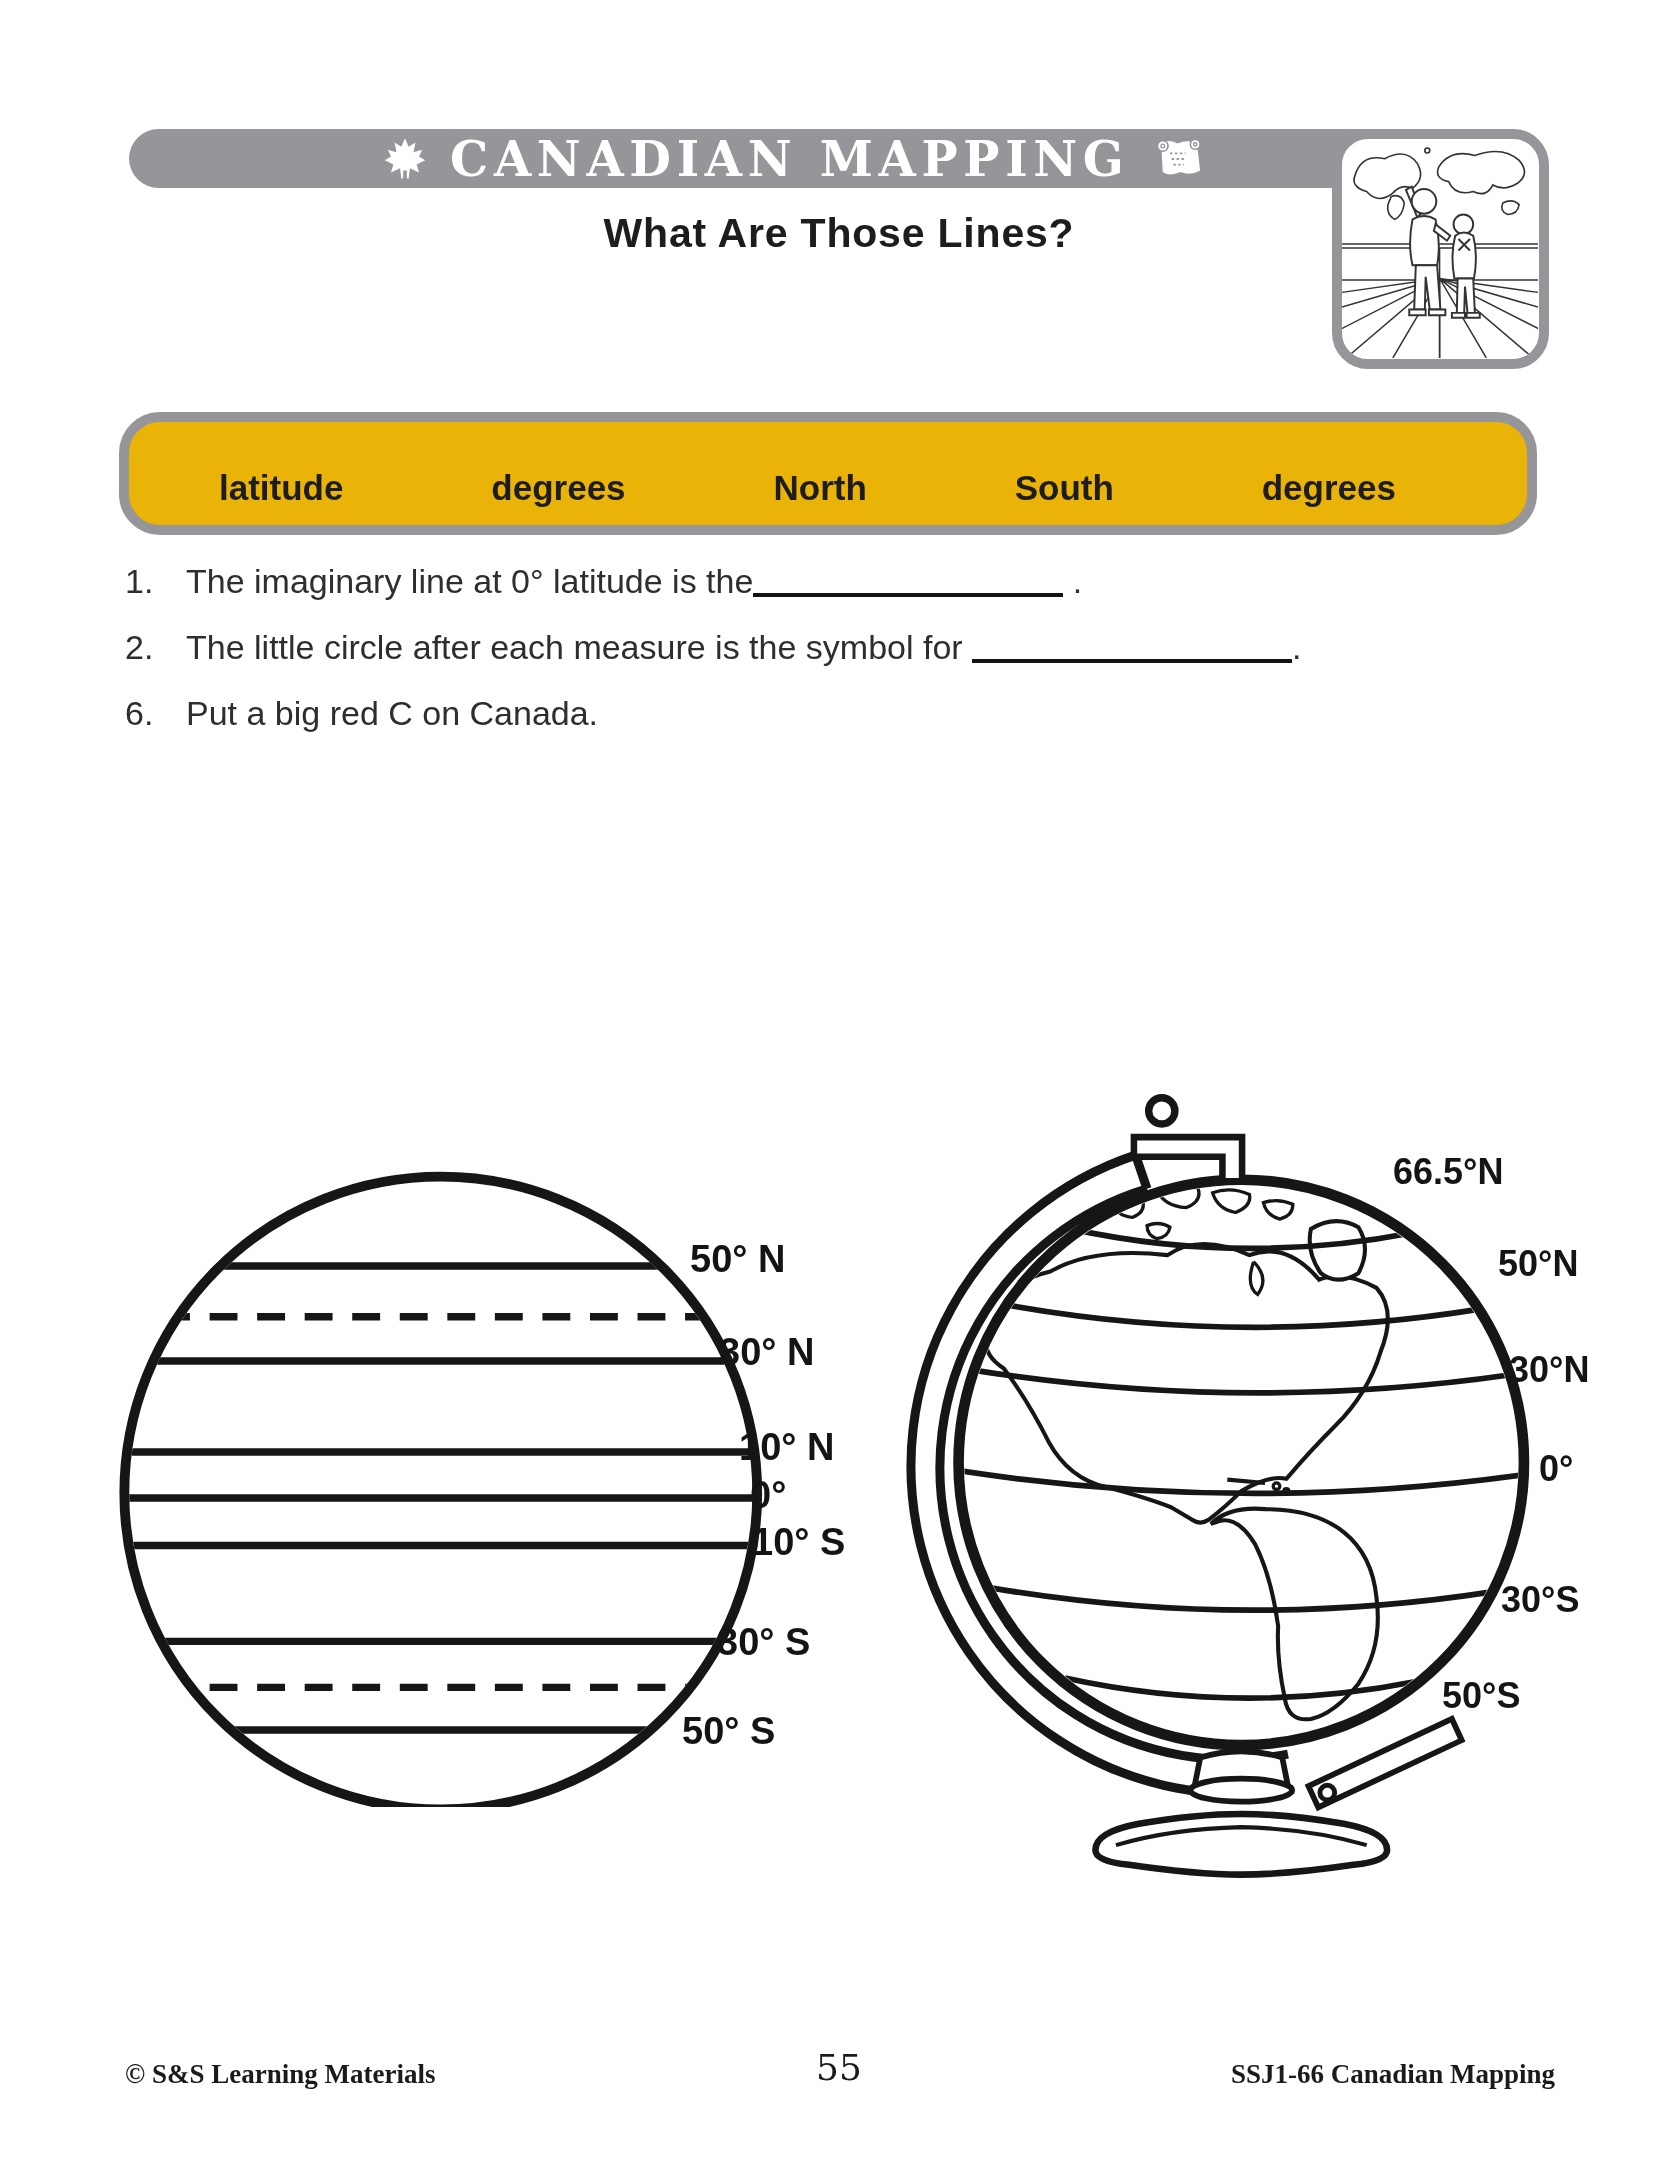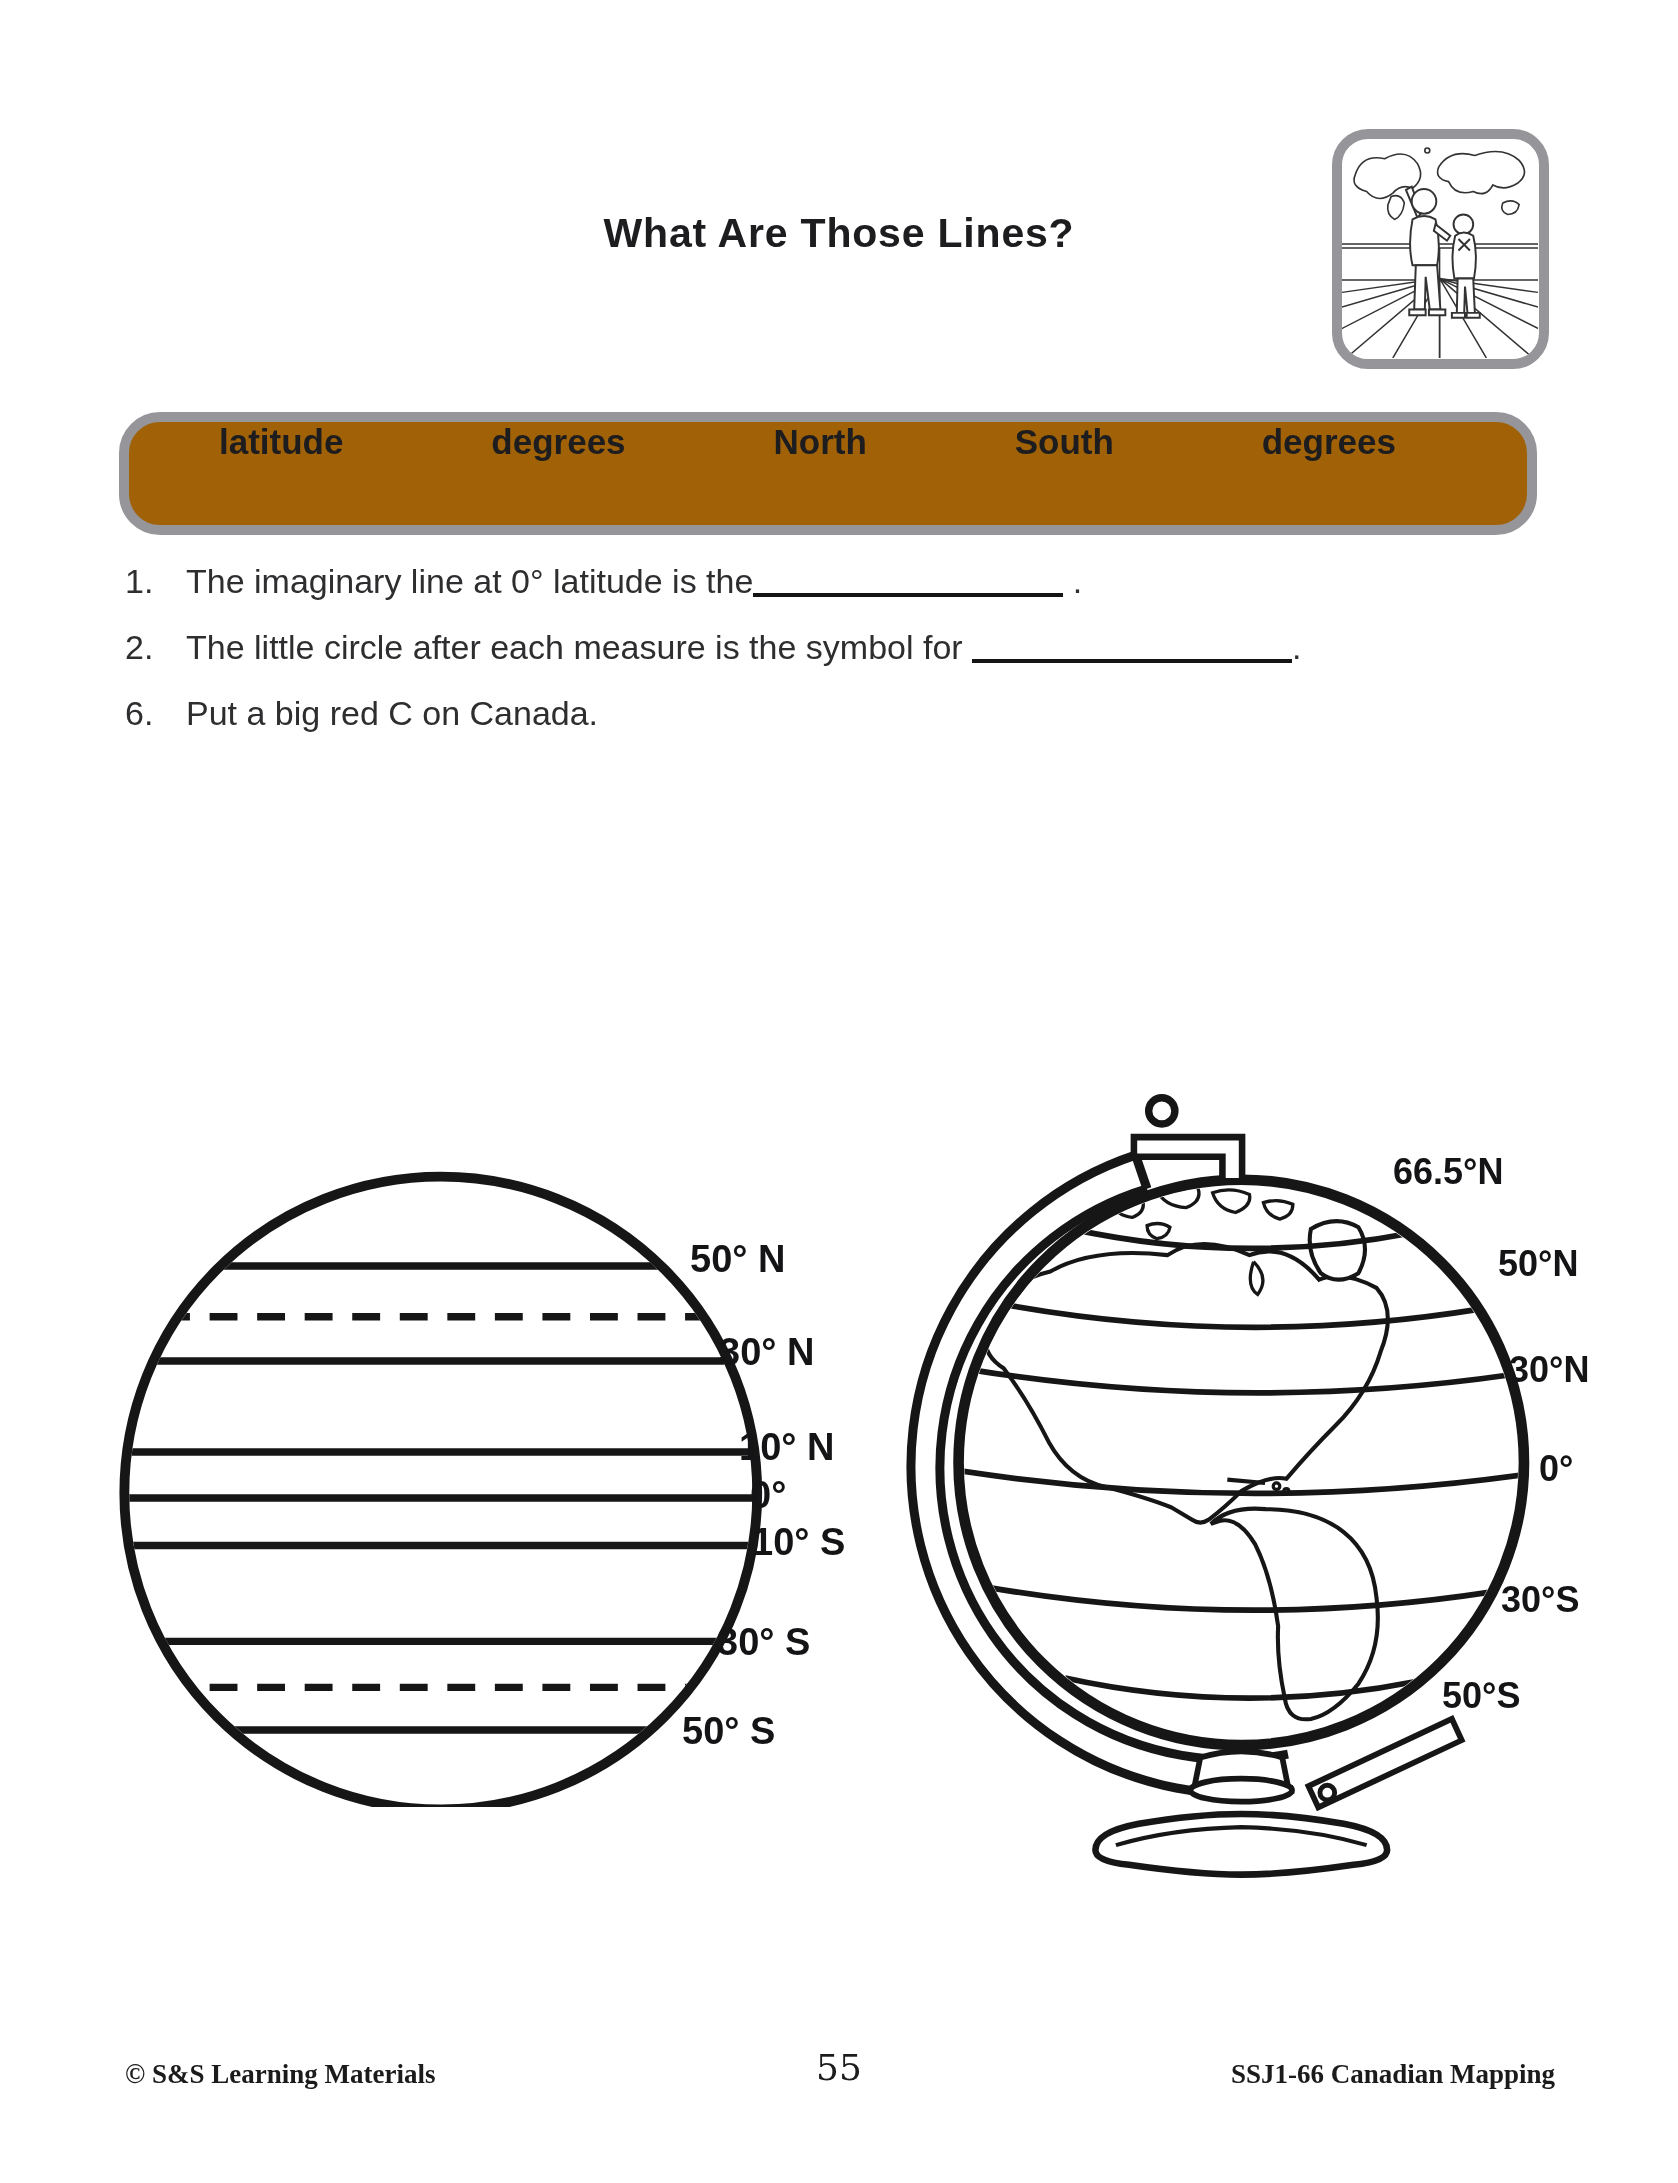--- a/index.html
+++ b/index.html
@@ -15,22 +15,22 @@
   .illus-box{position:absolute;left:1332px;top:129px;width:217px;height:240px;background:#fff;
              border:10.7px solid #96969a;border-radius:36px;box-sizing:border-box;overflow:hidden;z-index:2;}
 
   
   .page-title{position:absolute;left:0;top:210px;width:1678px;text-align:center;
               font-size:41px;font-weight:700;color:#1d1d1f;letter-spacing:0.8px;}
   .instruction{position:absolute;left:125px;top:311px;font-size:34px;color:#2e2e30;letter-spacing:0.4px;}
 
   
   .word-bank{position:absolute;left:119px;top:412px;width:1418px;height:123px;box-sizing:border-box;
-             border:10.7px solid #96969a;border-radius:41px;background:#a16207;
-             display:flex;align-items:flex-start;justify-content:space-between;padding:0 131px 17px 90px;}
+             border:10.7px solid #96969a;border-radius:41px;background:#eab308;
+             display:flex;align-items:flex-end;justify-content:space-between;padding:0 131px 17px 90px;}
   .word{font-size:35px;font-weight:700;color:#1d1d1f;}
 
   
   .questions{position:absolute;left:125px;top:548px;font-size:34px;color:#2e2e30;}
   .q-row{height:66px;line-height:66px;white-space:pre;}
   .q-num{display:inline-block;width:61px;}
   .blank{display:inline-block;border-bottom:4.1px solid #141414;height:21px;margin-bottom:-4.1px;}
 
   
   .flat-diagram{position:absolute;left:98px;top:1143px;width:820px;height:664px;}
@@ -50,20 +50,36 @@
   .footer-page{position:absolute;left:0;top:2047px;width:1678px;text-align:center;
                font-family:"DejaVu Serif","Liberation Serif",serif;font-size:36px;color:#1b1b1b;}
   .footer-right{position:absolute;right:123px;top:2059px;font-family:"Liberation Serif",serif;
                 font-weight:700;font-size:27px;color:#1b1b1b;}
 </style>
 </head>
 <body>
 
 <div class="page">
 
+  <div class="banner">
+    <div class="banner-inner">
+      <svg width="44" height="52" viewBox="-36 -36 72 72">
+        <polygon fill="#ffffff" points="0,-34 6,-20 17,-27 14,-11 28,-15 23,-4 33,2 19,9 23,22 8,15 6,32 3,32 3,19 -3,19 -3,32 -6,32 -8,15 -23,22 -19,9 -33,2 -23,-4 -28,-15 -14,-11 -17,-27 -6,-20"></polygon>
+      </svg>
+      <span class="banner-title">CANADIAN MAPPING</span>
+      <svg width="52" height="44" viewBox="0 0 64 52">
+        <path d="M 10 6 Q 22 1 30 7 Q 44 1 54 7 L 58 40 Q 46 47 34 42 Q 20 48 12 42 Z" fill="#ffffff"></path>
+        <circle cx="12" cy="10" r="6.5" fill="#ffffff" stroke="#96969a" stroke-width="2"></circle>
+        <circle cx="12" cy="10" r="2.3" fill="none" stroke="#96969a" stroke-width="1.6"></circle>
+        <circle cx="52" cy="8" r="6" fill="#ffffff" stroke="#96969a" stroke-width="2"></circle>
+        <circle cx="52" cy="8" r="2" fill="none" stroke="#96969a" stroke-width="1.6"></circle>
+        <path d="M 21 19 h 19 M 23 26 h 17 M 25 33 h 13" stroke="#96969a" stroke-width="2.2" stroke-dasharray="3 3" fill="none"></path>
+      </svg>
+    </div>
+  </div>
 
   <div class="illus-box">
     <svg width="196" height="219" viewBox="0 0 239 267">
       <g fill="none" stroke="#333" stroke-width="2">
         <path d="M 16 44 Q 24 18 52 24 Q 78 10 92 30 Q 102 48 86 60 Q 72 54 62 66 Q 44 80 30 64 Q 10 58 16 44 Z"></path>
         <path d="M 60 70 Q 72 66 76 78 Q 74 94 64 98 Q 54 92 56 80 Z"></path>
         <path d="M 118 34 Q 132 12 162 20 Q 196 8 216 26 Q 230 42 214 54 Q 198 64 184 56 Q 176 72 160 64 Q 138 70 130 52 Q 112 48 118 34 Z"></path>
         <path d="M 196 78 Q 208 72 216 80 Q 214 92 202 92 Q 192 88 196 78 Z"></path>
         <circle cx="104" cy="14" r="3"></circle>
       </g>

